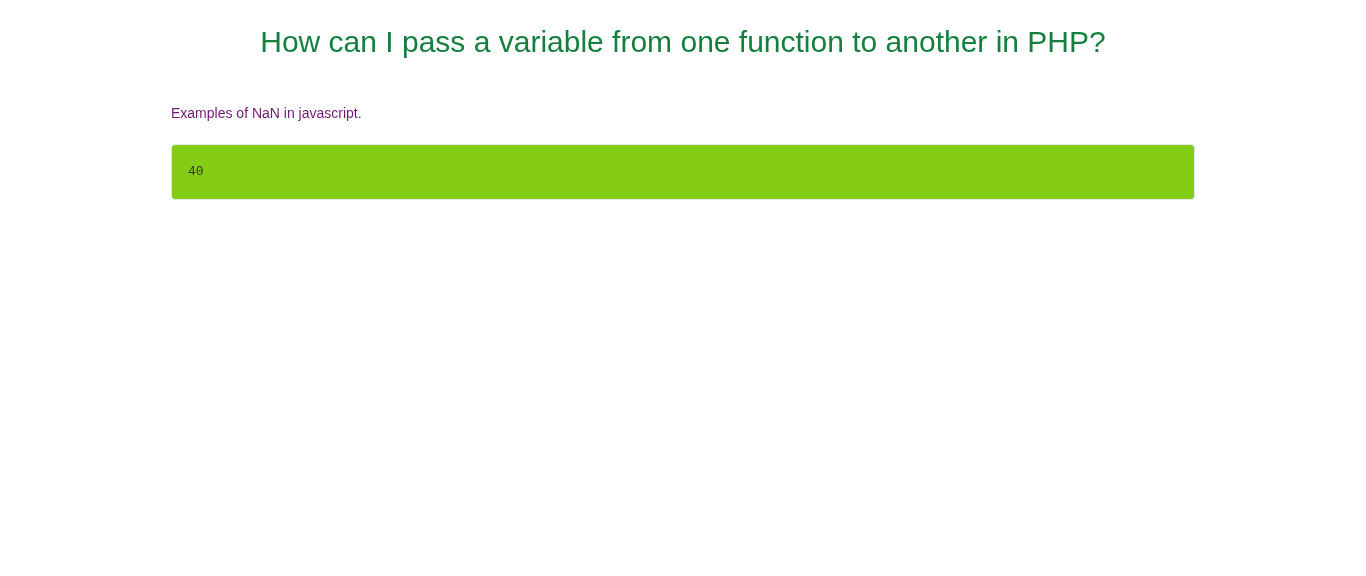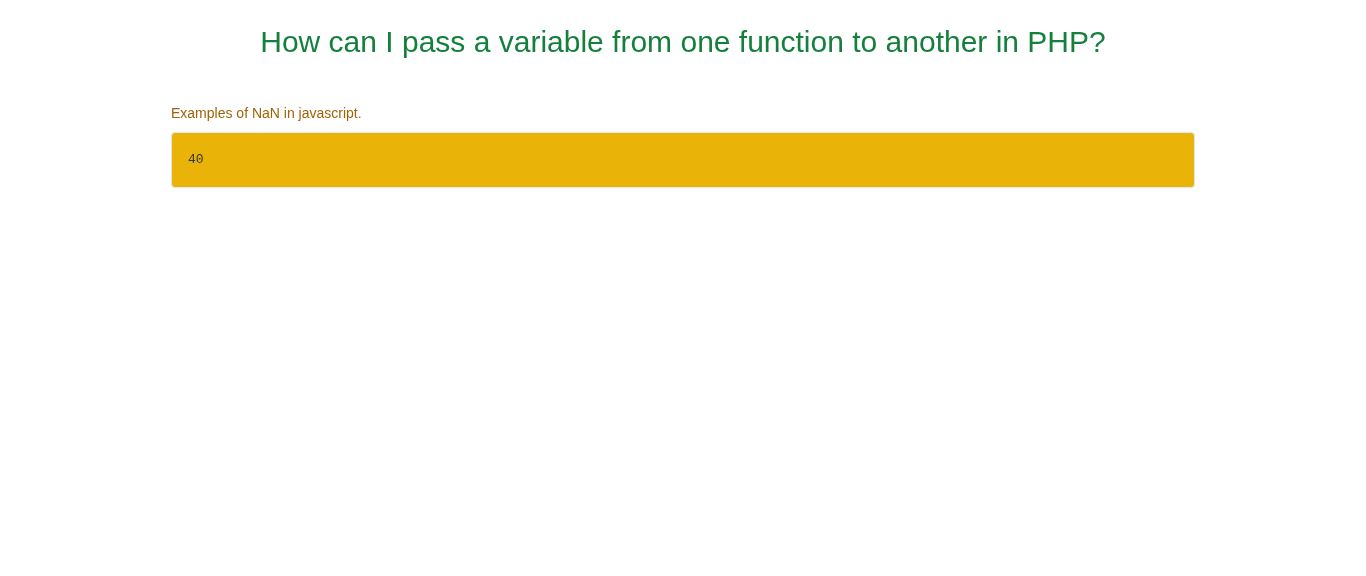--- a/index.html
+++ b/index.html
@@ -23,26 +23,26 @@
       font-size: 30px;
       font-weight: 500;
       color: #15803d;
       text-align: center;
       margin-top: 24px;
       margin-bottom: 44px;
       line-height: 1.2;
     }
     .description {
       font-size: 14px;
-      color: #a16207;
-      margin-bottom: 8px;
+      color: #701a75;
+      margin-bottom: 20px;
       line-height: 1.4;
     }
     .code-block {
-      background: #eab308;
+      background: #84cc16;
       border: 1px solid #e5e5e5;
       border-radius: 4px;
       padding: 18px 16px;
       margin-bottom: 18px;
       font-family: Menlo, Monaco, Consolas, "Courier New", monospace;
       font-size: 13px;
       color: #333;
       line-height: 1.4;
       overflow-x: auto;
     }

